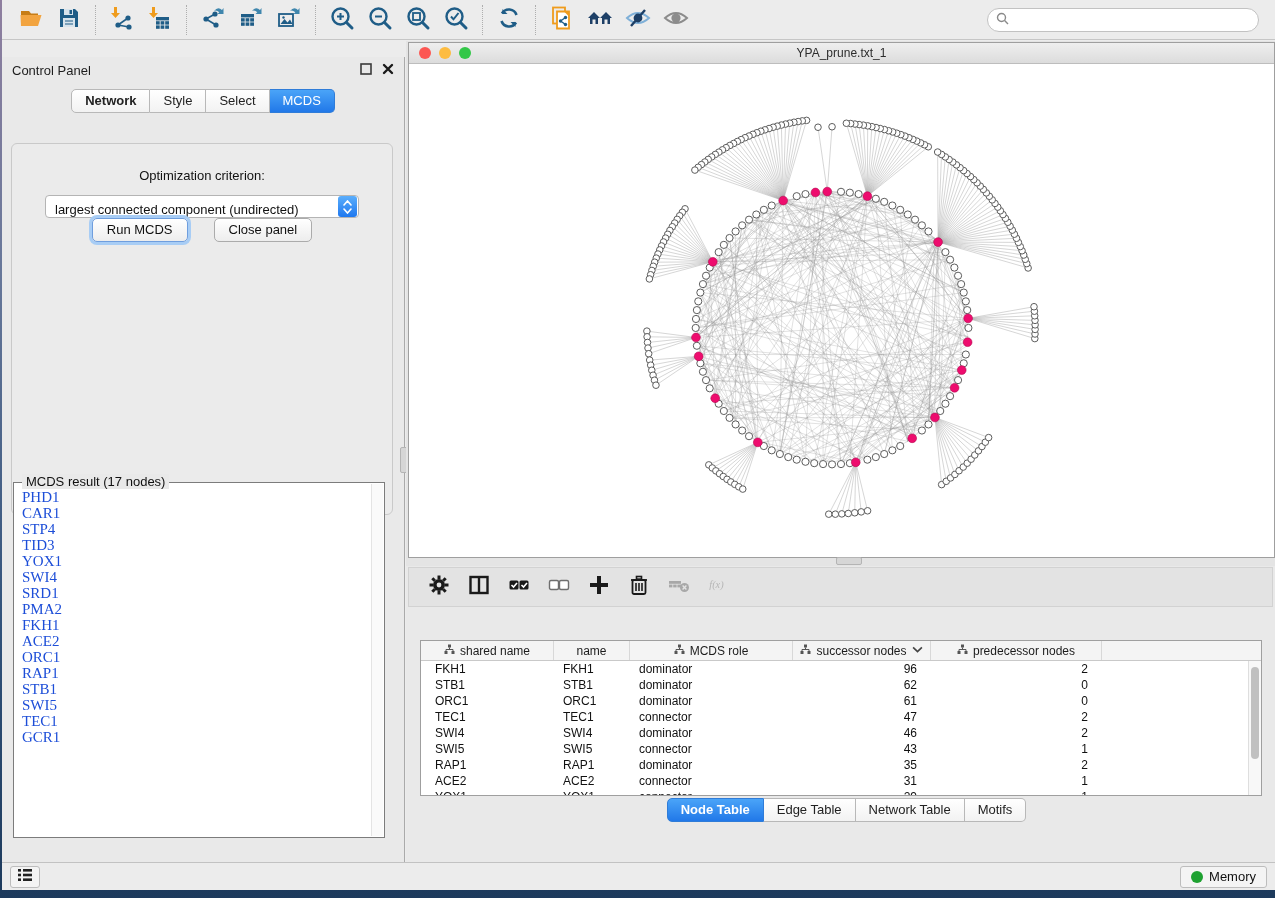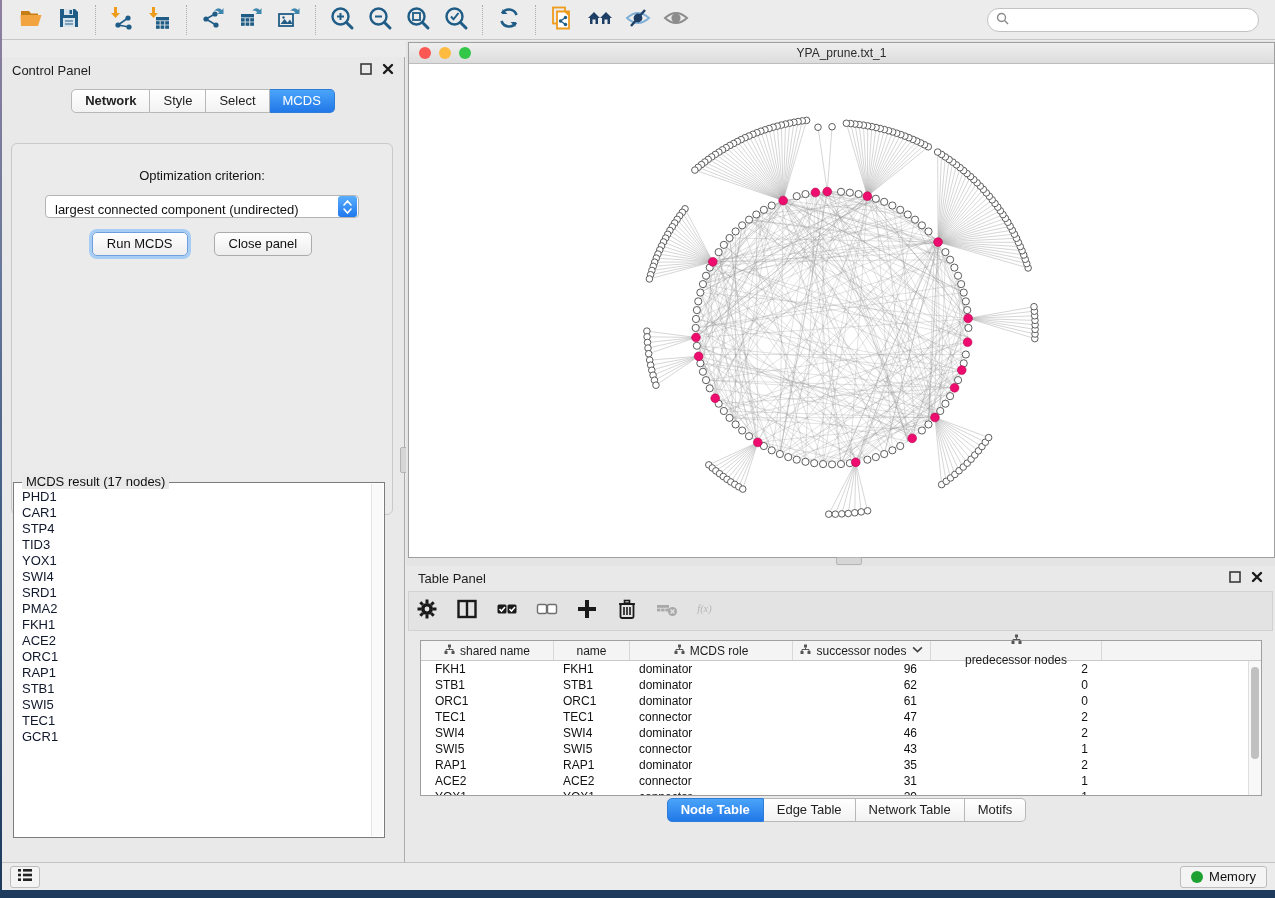--- a/index.html
+++ b/index.html
@@ -42,30 +42,30 @@
                 background:#ebebeb; border:1px solid #c9c9c9; border-radius:6px; }
   .opt-label { text-align:center; margin-top:24px; font-size:13px; color:#111; }
   .opt-select { margin:12px auto 0; width:314px; height:23px; background:#ffffff;
                 border:1px solid #b4b4b4; border-radius:4px; display:flex; align-items:flex-end;
                 cursor:pointer; }
   .opt-select .val { flex:1; font-size:13px; color:#111; padding-left:9px; white-space:nowrap; }
   .opt-stepper { width:19px; height:21px; margin-right:1px; border-radius:3px;
                  background:linear-gradient(#5aaefc,#1f78ef); display:flex; flex-direction:column;
                  align-items:center; justify-content:center; gap:2px; }
   .opt-stepper svg { width:9px; height:6px; }
-  .opt-buttons { display:flex; justify-content:center; gap:26px; margin-top:14px; }
+  .opt-buttons { display:flex; justify-content:center; gap:26px; }
   .aqua-btn { font-size:13px; color:#111; background:linear-gradient(#ffffff,#ededed);
               border:1px solid #ababab; border-radius:5px; padding:3px 14px 4px; cursor:pointer; }
   .aqua-btn.focused { box-shadow:0 0 0 3px #a8cdf5; border-color:#6f9ede; }
   .cp-result { position:absolute; left:11px; right:19px; top:425px; bottom:24px;
                background:#ffffff; border:1px solid #7c7c7c; }
   .cp-result-legend { position:absolute; top:-9px; left:8px; background:#e9e9e9;
                       font-size:13px; color:#111; padding:0 4px; }
   .result-list { position:absolute; inset:4px 14px 2px 2px; overflow:hidden;
-                 font-size:13px; color:#0f172a; line-height:16px; padding:2px 0 0 6px; }
+                 font-size:15px; color:#1d4ed8; line-height:16px; padding:2px 0 0 6px;font-family:Liberation Serif, serif; }
   .result-scroll { position:absolute; top:1px; bottom:1px; right:1px; width:12px;
                    background:#fafafa; border-left:1px solid #e4e4e4; }
 
   
   .vsplit-handle { position:absolute; left:398px; top:447px; width:8px; height:26px;
                    background:#d6d6d6; border:1px solid #b4b4b4; border-radius:2px; cursor:col-resize; }
   .hsplit-handle { position:absolute; width:26px; height:8px; background:#d6d6d6;
                    border:1px solid #b4b4b4; border-radius:2px; cursor:row-resize; }
 
   
@@ -79,21 +79,21 @@
   .light { width:12px; height:12px; border-radius:50%; cursor:pointer; }
   .net-title { font-size:12px; color:#2c2c2c; }
   .net-canvas { position:absolute; inset:22px 0 0 0; background:#ffffff; }
   .net-canvas svg { width:100%; height:100%; }
 
   
   .table-panel { position:absolute; left:0; right:0; top:525px; bottom:0; background:#e9e9e9; }
   .tp-header { height:24px; display:flex; align-items:center; padding:0 12px; }
   .tp-title { font-size:13px; color:#1d1d1d; }
   .tp-toolbar { margin:1px 2px 0; height:40px; background:#e3e3e3; border:1px solid #d2d2d2;
-                display:flex; align-items:center; gap:4px; padding-left:0; }
+                display:flex; align-items:center; gap:4px; padding-left:12px; }
   .tp-btn { width:36px; height:32px; display:flex; align-items:center; justify-content:center;
             cursor:pointer; }
   .tp-btn.disabled { opacity:.38; cursor:default; }
   .tp-btn svg { width:22px; height:22px; }
   .tp-table { position:absolute; left:14px; right:13px; top:74px; bottom:66px;
               background:#ffffff; border:1px solid #9f9f9f; }
   .th-row { display:flex; height:20px; background:#f4f4f4; border-bottom:1px solid #c9c9c9; }
   .th-cell { display:flex; align-items:center; justify-content:center; gap:5px;
              border-right:1px solid #d8d8d8; font-size:12px; color:#1c1c1c; cursor:pointer; }
   .th-cell svg { width:11px; height:11px; }
@@ -1064,35 +1064,20 @@
               <circle cx="555.3" cy="306.3" r="4.4"></circle>
               <circle cx="548.1" cy="324.1" r="4.4"></circle>
             </g>
           </svg>
       </div>
     </div>
 
     <div class="hsplit-handle" style="left:430px; top:516px;"></div>
 
     <div class="table-panel">
-      <div class="tp-header">
-        <span class="tp-title">Table Panel</span>
-        <span class="panel-ctrl">
-          <span>
-            <svg viewBox="0 0 12 12">
-                <rect x="1" y="1" width="10" height="10" fill="none" stroke="#3a3a3a" stroke-width="1.6"></rect>
-              </svg>
-          </span>
-          <span>
-            <svg viewBox="0 0 12 12">
-                <path d="M2 2 L10 10 M10 2 L2 10" stroke="#1a1a1a" stroke-width="2.4" stroke-linecap="round"></path>
-              </svg>
-          </span>
-        </span>
-      </div>
       <div class="tp-toolbar" id="tp-toolbar">
           <span class="tp-btn">
             <span><svg viewBox="0 0 22 22">
                 <g fill="#1a1a1a">
                   <circle cx="11" cy="11" r="6"></circle>
                   <g stroke="#1a1a1a" stroke-width="3">
                     <line x1="11" y1="1.5" x2="11" y2="5"></line>
                     <line x1="11" y1="17" x2="11" y2="20.5"></line>
                     <line x1="1.5" y1="11" x2="5" y2="11"></line>
                     <line x1="17" y1="11" x2="20.5" y2="11"></line>
@@ -1186,21 +1171,21 @@
                   <rect x="4" y="0.5" width="3" height="3" fill="#555"></rect>
                   <rect x="0.5" y="7" width="3" height="3" fill="#555"></rect>
                   <rect x="7.5" y="7" width="3" height="3" fill="#555"></rect>
                   <path d="M5.5 3.5 v2 M2 7 v-1.5 h7 V7" fill="none" stroke="#555"></path>
                 </svg></span>
               <span>successor nodes</span>
               <span><svg viewBox="0 0 10 7">
                   <path d="M1 1.5 L5 5.5 L9 1.5" fill="none" stroke="#444" stroke-width="1.5"></path>
                 </svg></span>
             </div>
-            <div class="th-cell" style="width: 171px; flex-direction: column;">
+            <div class="th-cell" style="width: 171px;">
               <span><svg viewBox="0 0 11 11">
                   <rect x="4" y="0.5" width="3" height="3" fill="#555"></rect>
                   <rect x="0.5" y="7" width="3" height="3" fill="#555"></rect>
                   <rect x="7.5" y="7" width="3" height="3" fill="#555"></rect>
                   <path d="M5.5 3.5 v2 M2 7 v-1.5 h7 V7" fill="none" stroke="#555"></path>
                 </svg></span>
               <span>predecessor nodes</span>
             </div>
             <div class="th-cell th-fill"></div>
           </div>

